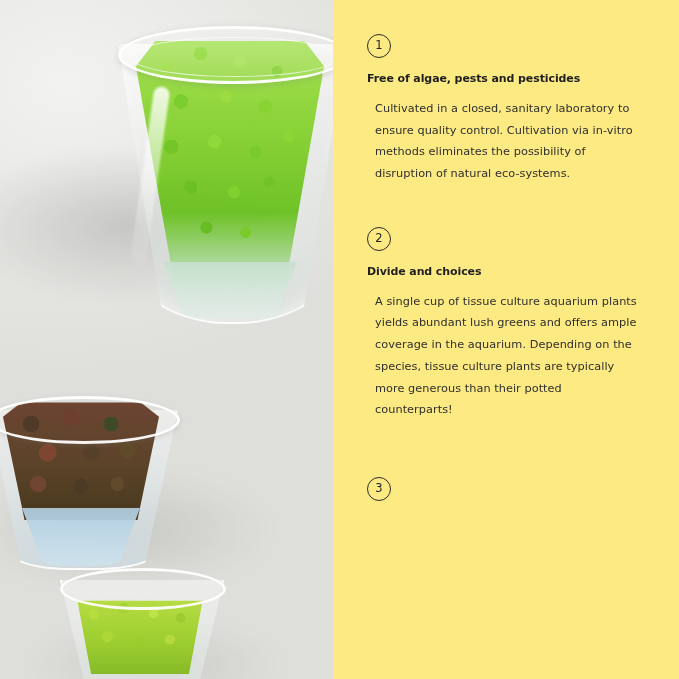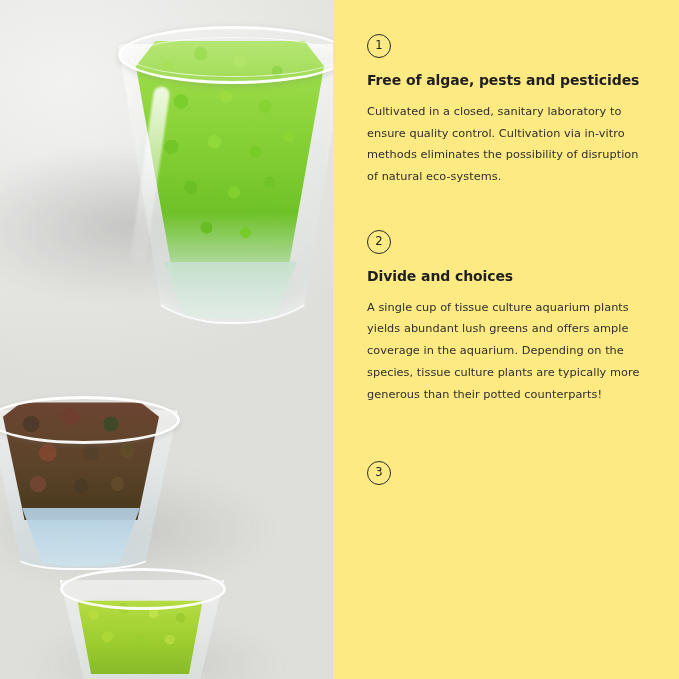--- a/index.html
+++ b/index.html
@@ -254,27 +254,27 @@
     display: flex;
     align-items: center;
     justify-content: center;
     font-size: 11.5px;
     color: #232323;
     line-height: 1;
     margin-bottom: 14px;
   }
   .feature h2 {
     margin: 0 0 13px 0;
-    font-size: 14px;
+    font-size: 11px;
     font-weight: bold;
     color: #1f1f1f;
     letter-spacing: -0.1px;
   }
   .feature p {
-    margin: 0;
+    margin: 8px;
     font-size: 11.3px;
     line-height: 1.92;
     color: #2e2e2e;
     letter-spacing: 0.05px;
   }
 </style>
 </head>
 <body>
 
 <div class="page">

